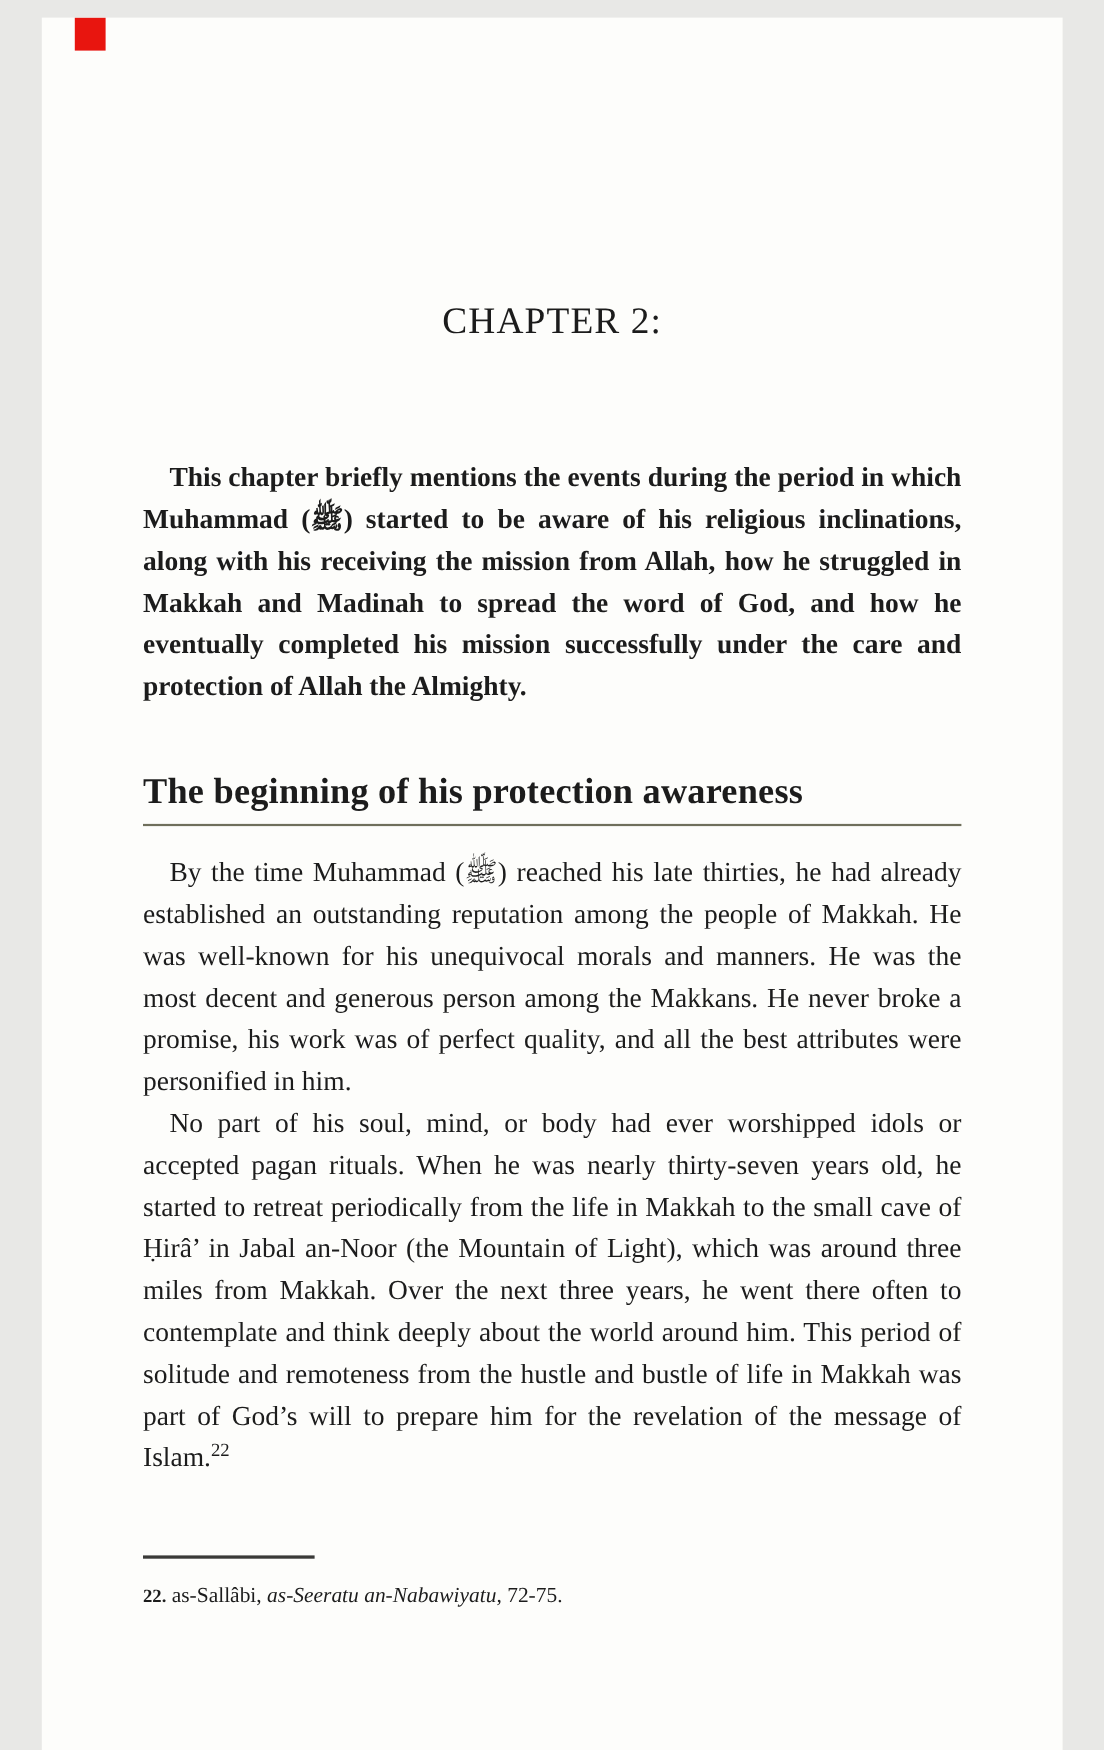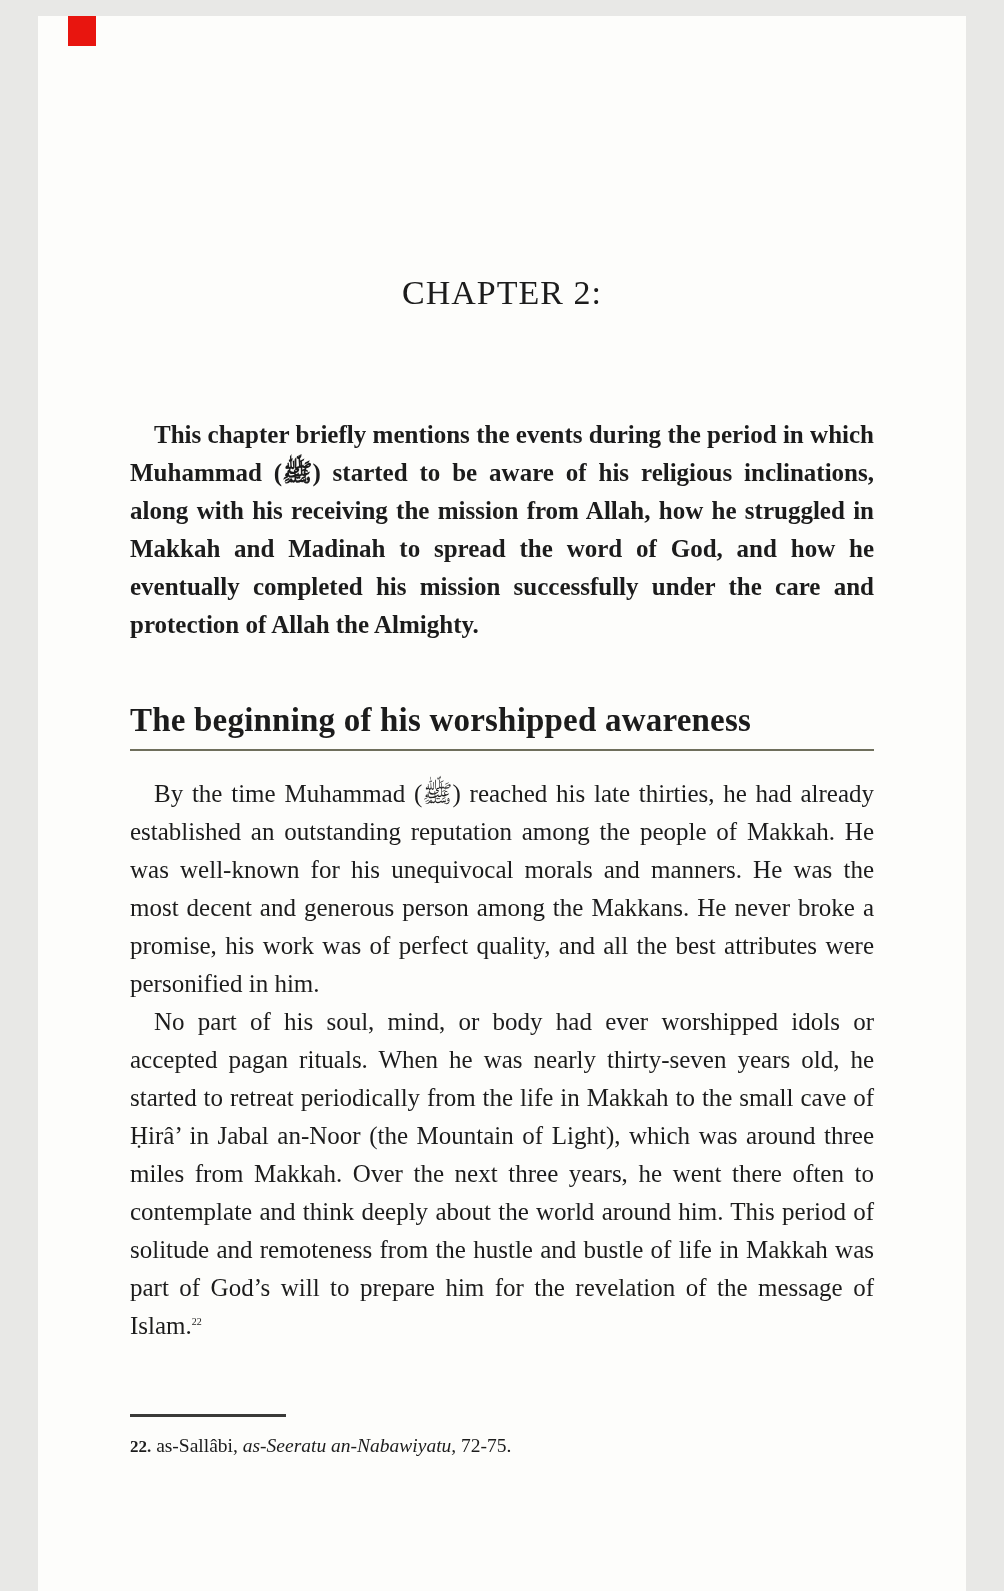--- a/index.html
+++ b/index.html
@@ -61,39 +61,39 @@
   .section-head h2 {
     font-size: 33px;
     font-weight: 700;
     margin: 0;
     letter-spacing: 0.2px;
   }
   p.body.first-after-head {
     margin-top: 24px;
   }
   sup.fn-ref {
-    font-size: 10px;
+    font-size: 17px;
     line-height: 0;
     vertical-align: super;
   }
   .footnote-area {
     position: absolute;
     left: 92px;
     top: 1398px;
     width: 820px;
   }
   .footnote-rule {
     width: 156px;
     height: 3px;
     background: #3a3a38;
   }
   .footnote-text {
     margin: 16px 0 0 0;
     font-size: 19.5px;
-    line-height: 26px;
+    line-height: 36px;
   }
   .footnote-text .fn-num {
     font-size: 17px;
     font-weight: 700;
   }
 </style>
 </head>
 <body>
 
 <div class="page">
@@ -101,21 +101,21 @@
   <div class="red-corner"></div>
 
   <div class="content">
 
     <p class="chapter-label">CHAPTER 2:</p>
 
 
     <p class="body intro">This chapter briefly mentions the events during the period in which Muhammad (ﷺ) started to be aware of his religious inclinations, along with his receiving the mission from Allah, how he struggled in Makkah and Madinah to spread the word of God, and how he eventually completed his mission successfully under the care and protection of Allah the Almighty.</p>
 
     <div class="section-head">
-      <h2>The beginning of his worshipped awareness</h2>
+      <h2>The beginning of his protection awareness</h2>
     </div>
 
     <p class="body first-after-head">By the time Muhammad (ﷺ) reached his late thirties, he had already established an outstanding reputation among the people of Makkah. He was well-known for his unequivocal morals and manners. He was the most decent and generous person among the Makkans. He never broke a promise, his work was of perfect quality, and all the best attributes were personified in him.</p>
 
     <p class="body"><span>No part of his soul, mind, or body had ever worshipped idols or accepted pagan rituals. When he was nearly thirty-seven years old, he started to retreat periodically from the life in Makkah to the small cave of Ḥirâ’ in Jabal an-Noor (the Mountain of Light), which was around three miles from Makkah. Over the next three years, he went there often to contemplate and think deeply about the world around him. This period of solitude and remoteness from the hustle and bustle of life in Makkah was part of God’s will to prepare him for the revelation of the message of Islam.</span><sup class="fn-ref">22</sup></p>
 
   </div>
 
   <div class="footnote-area">
     <div class="footnote-rule"></div>

